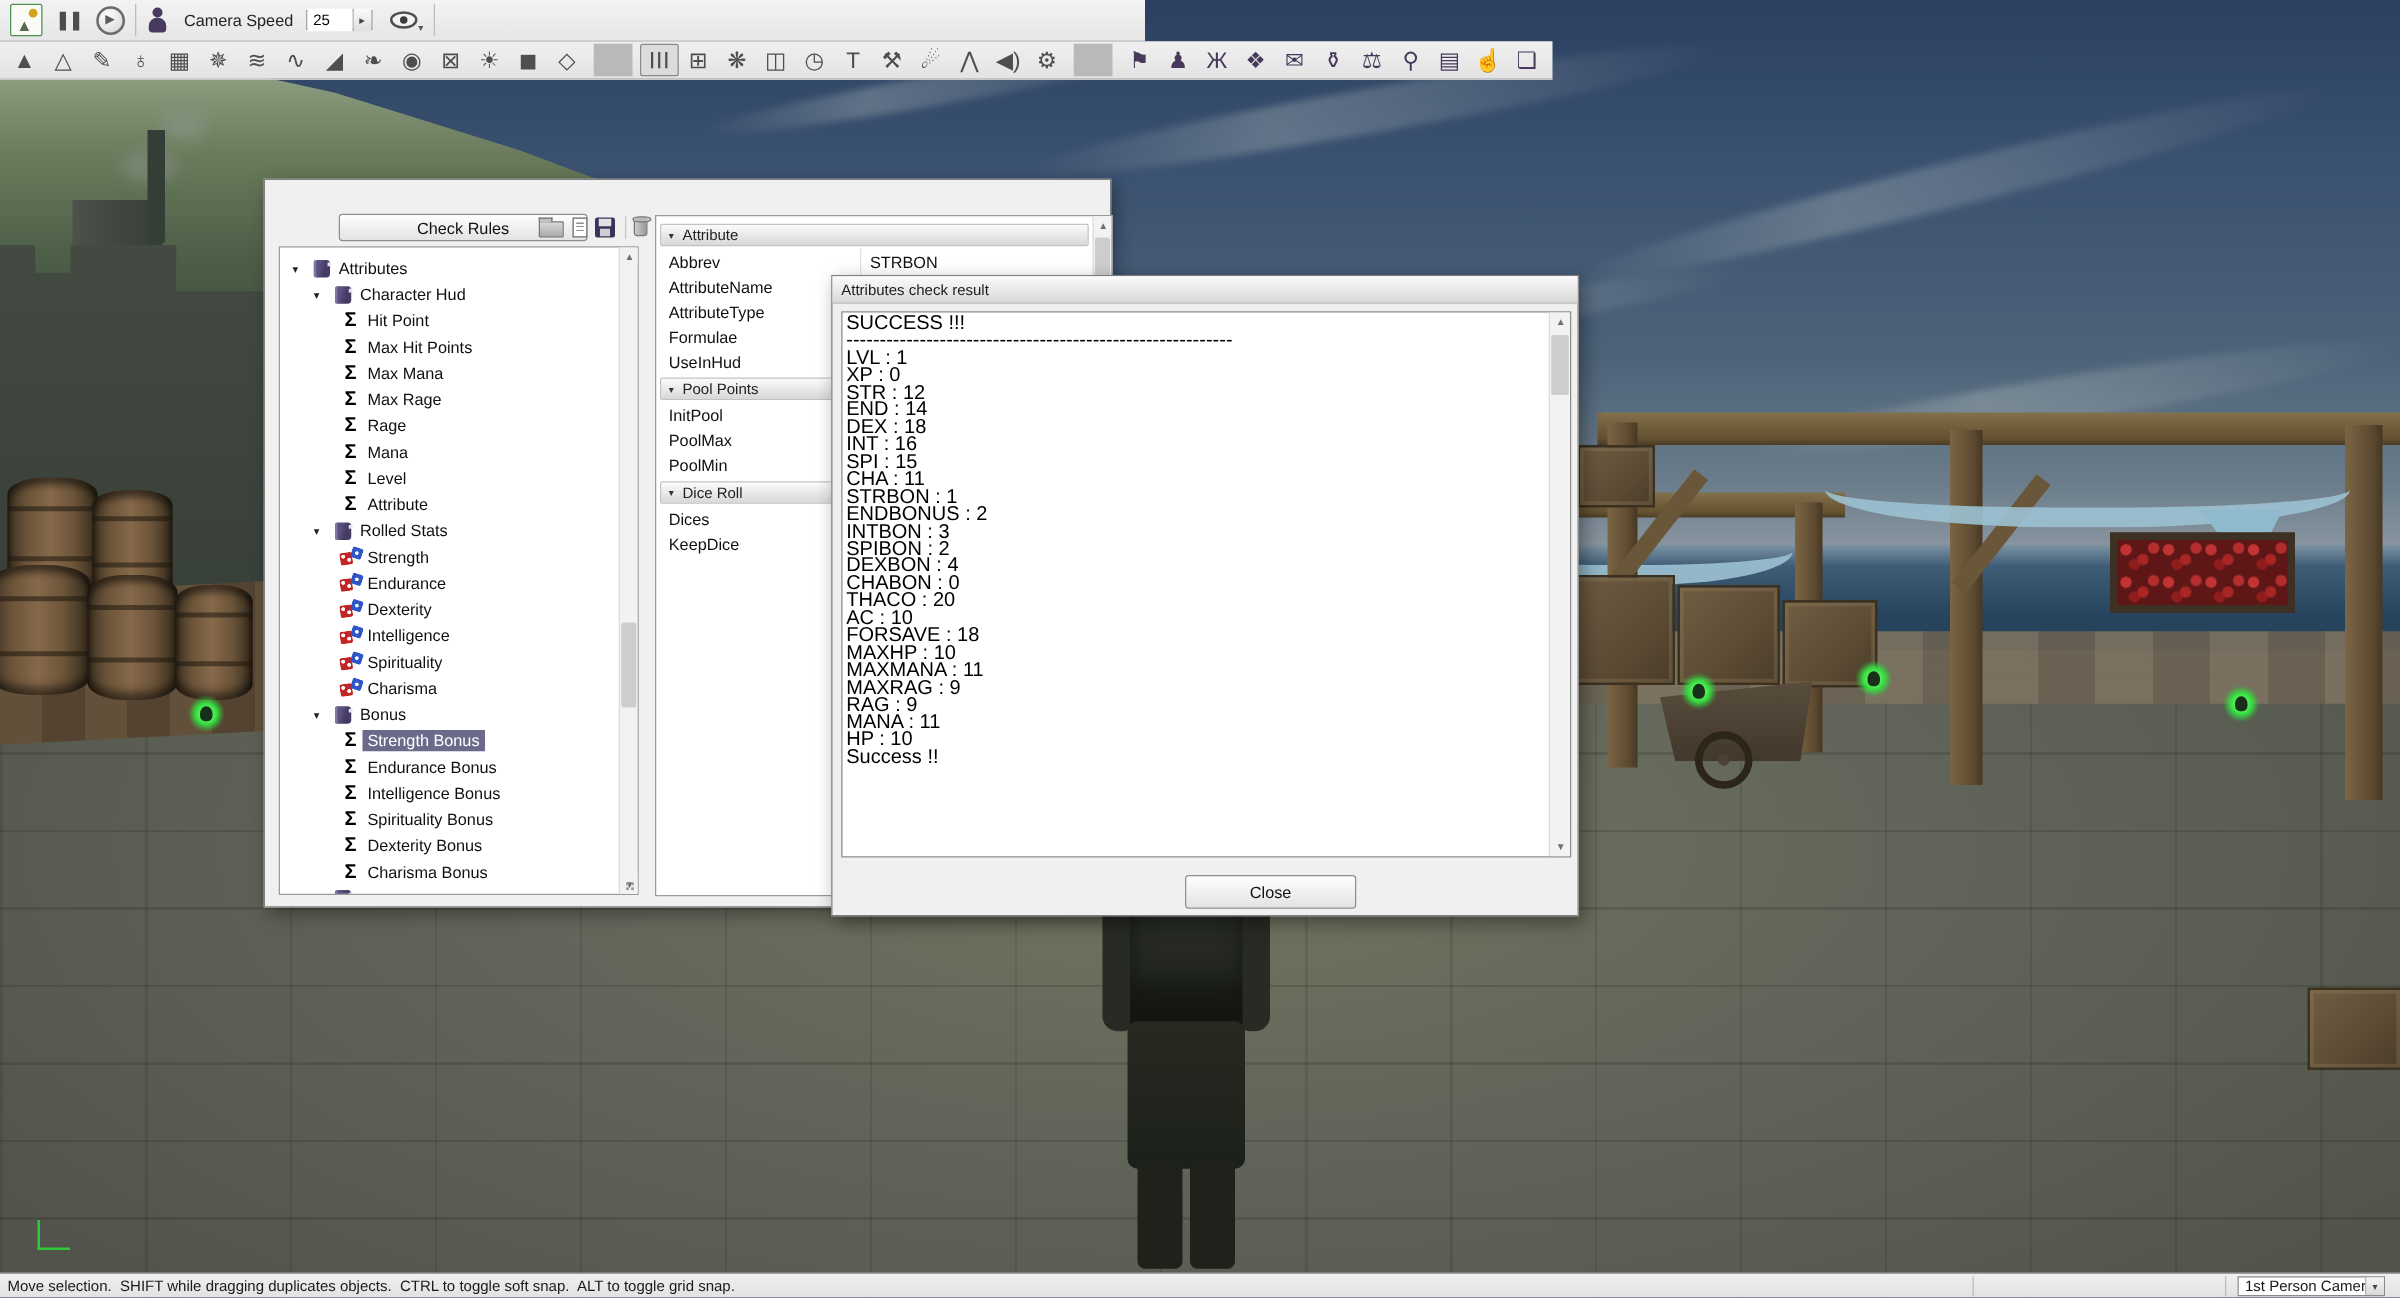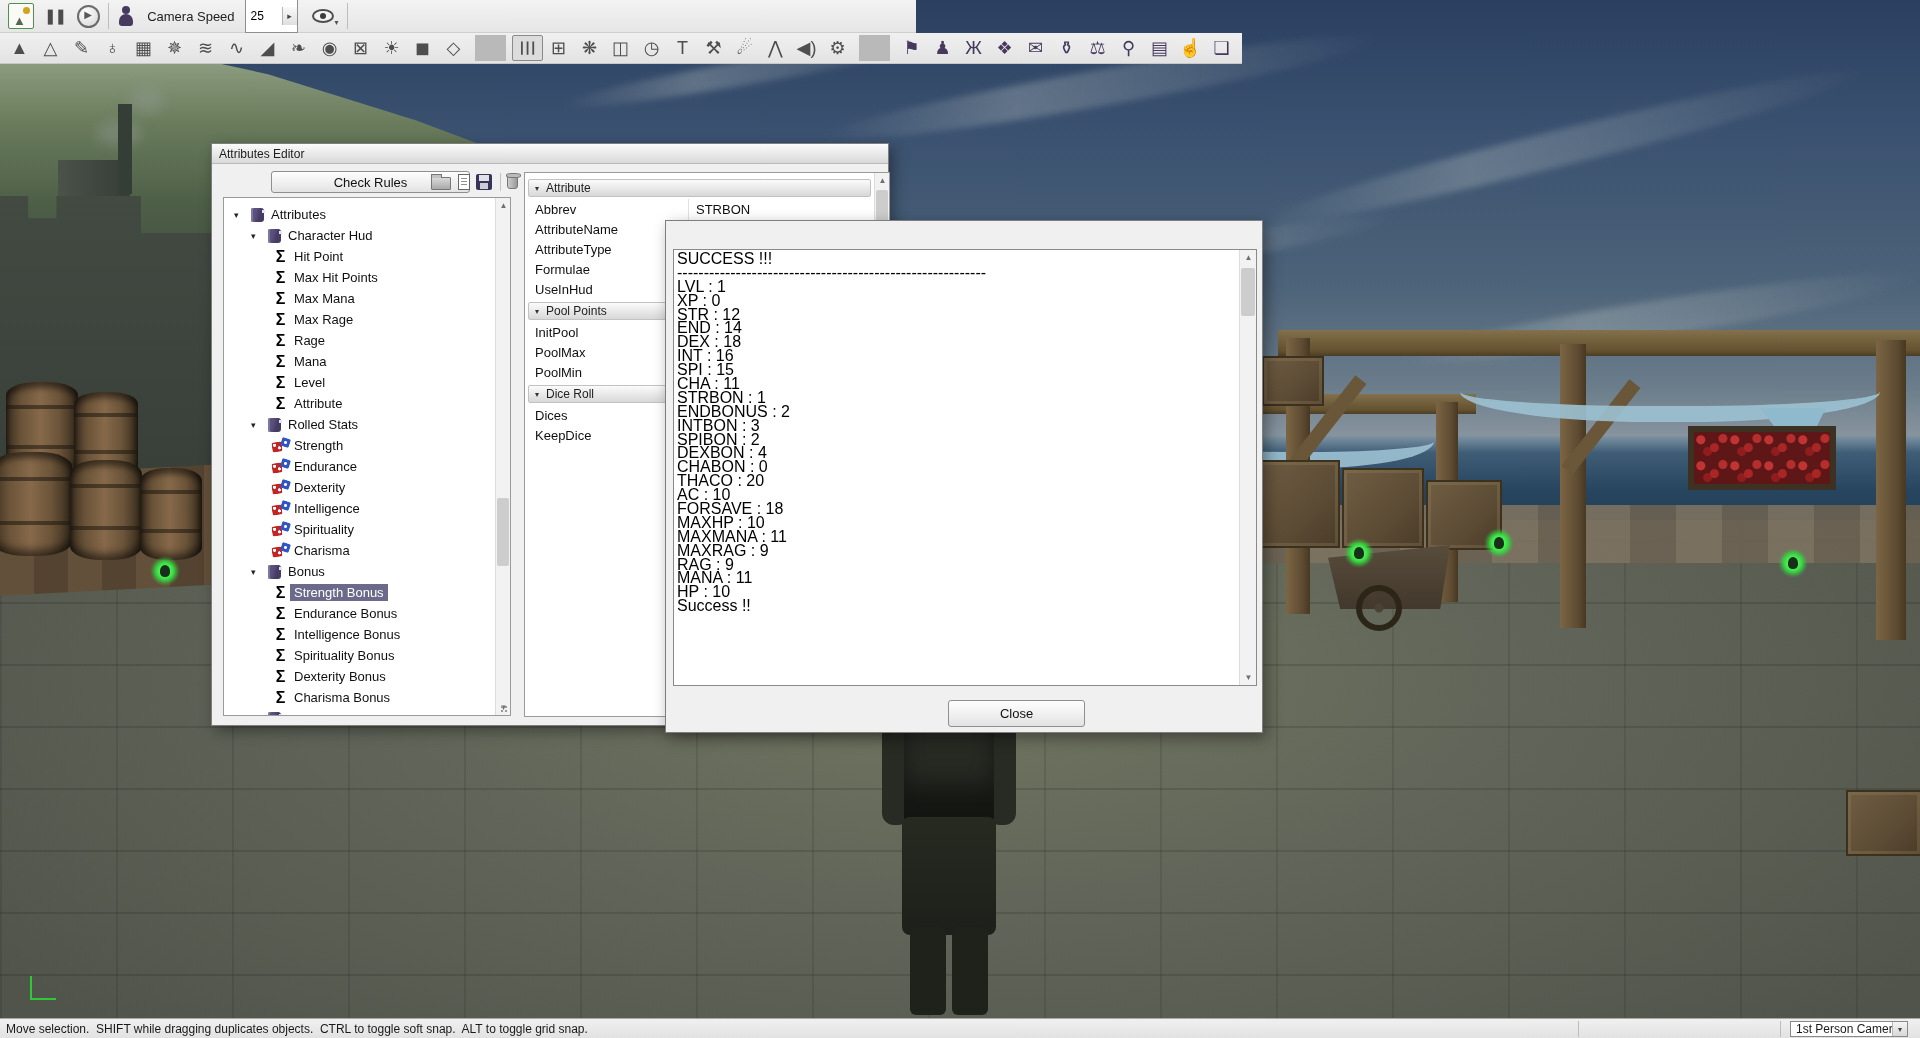--- a/index.html
+++ b/index.html
@@ -74,21 +74,21 @@
   .i-scene { width:26px; height:26px; margin-left:8px; border:1px solid #4f9150; background:#fafaf6; border-radius:2px; position:relative; flex:none; }
   .i-scene::before { content:"▲"; position:absolute; left:4px; bottom:0px; font-size:13px; color:#56684f; }
   .i-scene::after { content:""; position:absolute; right:3px; top:3px; width:7px; height:7px; border-radius:50%; background:#d2a31c; }
   .i-panels { margin-left:10px; color:#4c4c4c; font-size:15px; letter-spacing:-2px; flex:none; }
   .i-play { width:23px; height:23px; margin-left:12px; border:2px solid #6a6a6a; border-radius:50%; background:radial-gradient(circle at 35% 30%, #fdfdfd,#d5d5d5); position:relative; flex:none; }
   .i-play::before { content:"▶"; position:absolute; left:5px; top:2px; font-size:10px; color:#5a5a5a; }
   .i-person { width:18px; height:22px; position:relative; flex:none; }
   .i-person::before { content:""; position:absolute; left:5px; top:1px; width:8px; height:8px; border-radius:50%; background:#463a5e; }
   .i-person::after { content:""; position:absolute; left:2px; top:9px; width:14px; height:12px; border-radius:7px 7px 3px 3px; background:#463a5e; }
   .tb-label { font-size:13px; color:#222; margin:0 10px 0 12px; }
-  .speed-box { display:flex; align-items:center; border:1px solid #8f8f8f; background:#fff; height:34px; }
+  .speed-box { display:flex; align-items:center; border:1px solid #8f8f8f; background:#fff; height:16px; }
   .speed-input { width:36px; height:18px; border:none; outline:none; font-size:12px; padding-left:5px; font-family:"Liberation Sans",sans-serif; }
   .speed-spin { width:15px; height:18px; border-left:1px solid #b5b5b5; background:linear-gradient(#fafafa,#dfdfdf); font-size:9px; color:#444; display:flex; align-items:center; justify-content:center; }
   .i-eye { width:22px; height:14px; margin-left:14px; border:2px solid #4e4e4e; border-radius:50%; position:relative; flex:none; background:#f4f4f4; }
   .i-eye::before { content:""; position:absolute; left:6px; top:2px; width:6px; height:6px; border-radius:50%; background:#3c3c3c; }
   .eye-caret { font-size:8px; color:#555; margin-left:1px; margin-top:12px; }
 
   
   .win { position:absolute; background:#f0f0f0; border:1px solid #7e7e7e; box-shadow:4px 5px 14px rgba(0,0,0,.38); }
   .titlebar { position:absolute; left:0; top:0; right:0; height:20px; background:linear-gradient(#fbfbfb,#d9d9d9);
               border-bottom:1px solid #b9b9b9; font-size:12px; color:#1c1c1c; display:flex; align-items:center; padding-left:7px; }
@@ -408,21 +408,20 @@
       <span class="t2i purple">
         <span>☝</span>
       </span>
 
       <span class="t2i purple">
         <span>❏</span>
       </span>
     </div>
 
   <div class="win" id="editor">
-    <div class="titlebar">Attributes Editor</div>
     <div class="btn" id="checkRules">Check Rules</div>
     <span class="mi i-folder"></span>
     <span class="mi i-newdoc"></span>
     <span class="mi i-save"></span>
     <span class="mi ed-sep"></span>
     <span class="mi i-trash"></span>
 
     <div class="treepanel">
       <div class="treeinner">
 
@@ -667,20 +666,21 @@
         </div>
       <div class="vscroll">
         <div class="sb-btn sb-up">▲</div>
         <div class="sb-thumb" style="top:17px; height:90px;"></div>
         <div class="sb-btn sb-dn">▼</div>
       </div>
     </div>
   </div>
 
   <div class="win" id="dialog">
+    <div class="titlebar">Attributes check result</div>
     <div class="dlg-text">
       <div class="dlg-lines">
 
           <div class="dlg-line">SUCCESS !!!</div>
 
           <div class="dlg-line">----------------------------------------------------------</div>
 
           <div class="dlg-line">LVL : 1</div>
 
           <div class="dlg-line">XP : 0</div>

